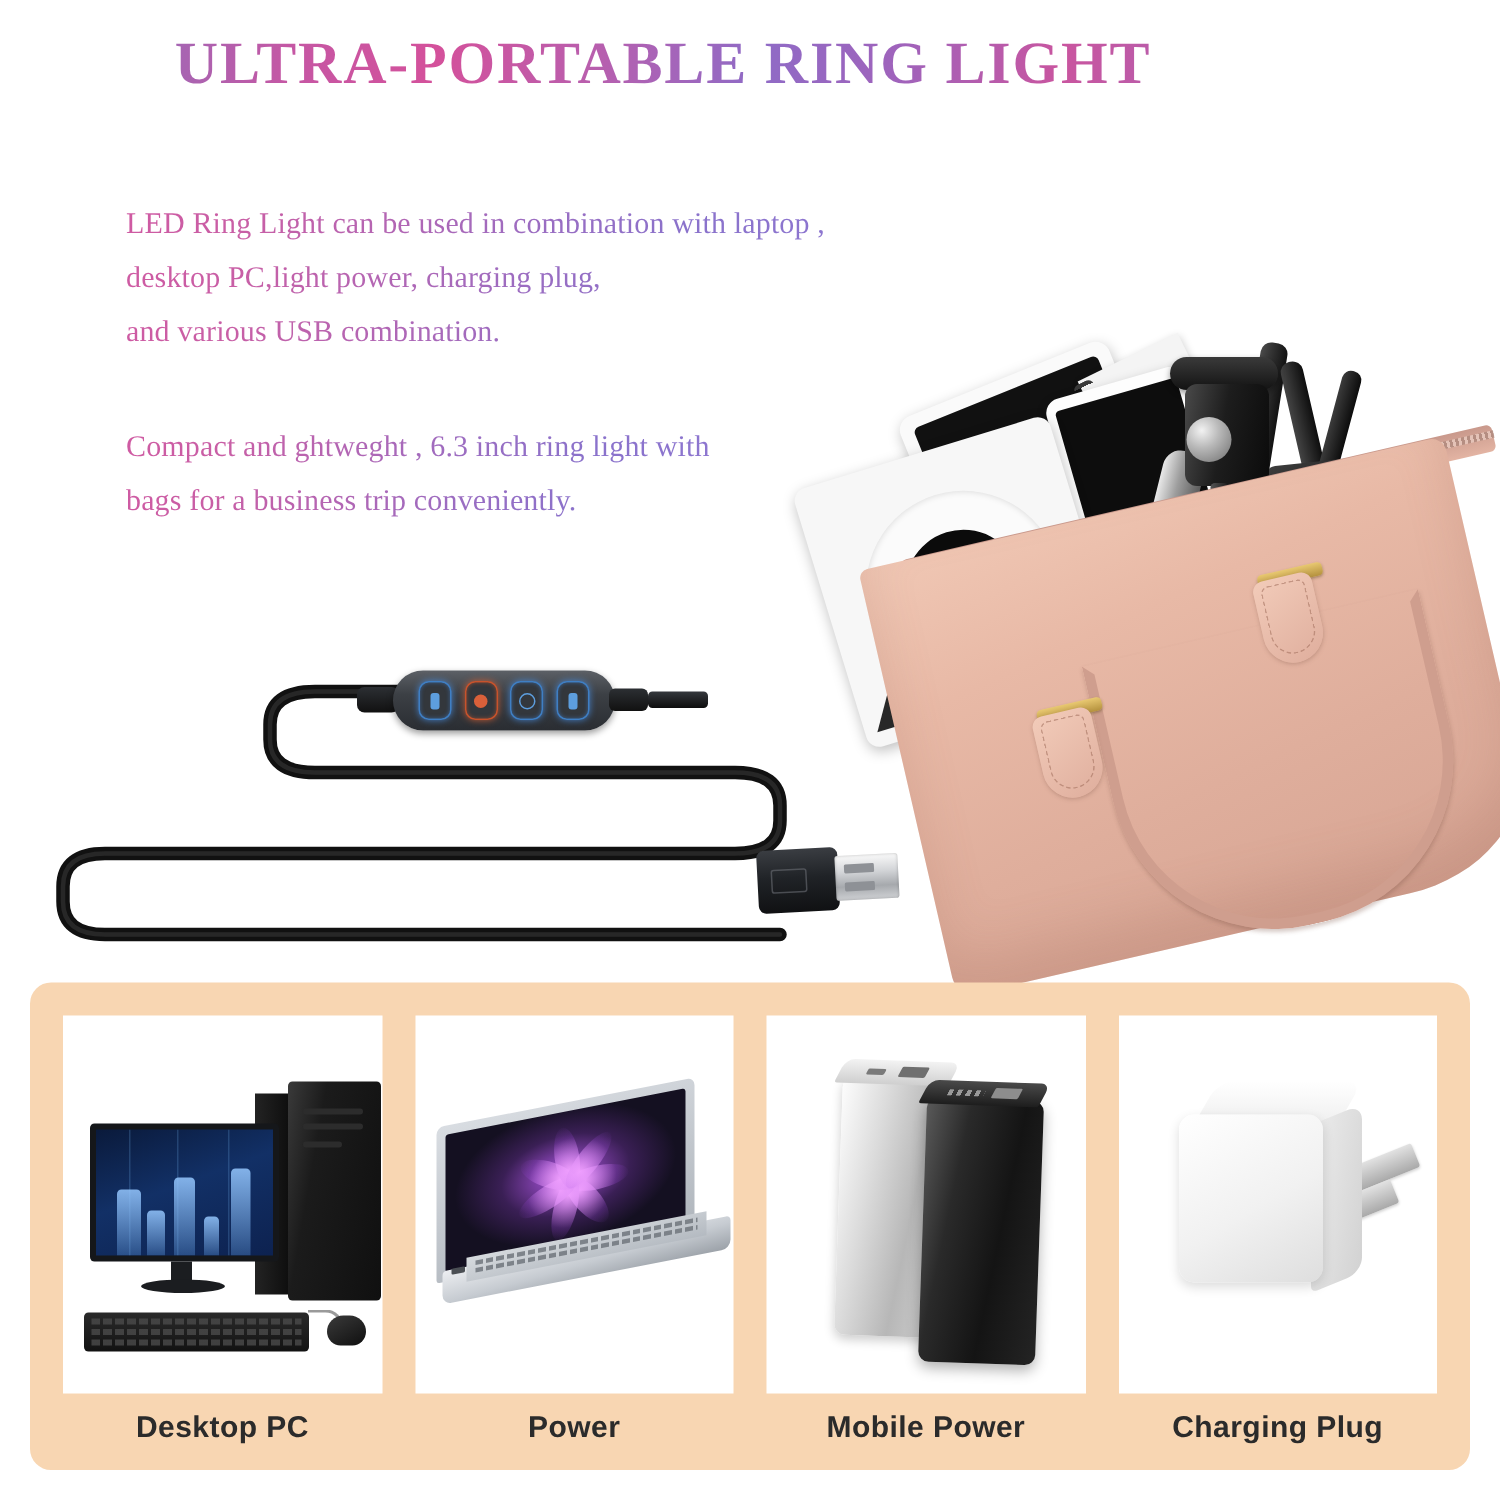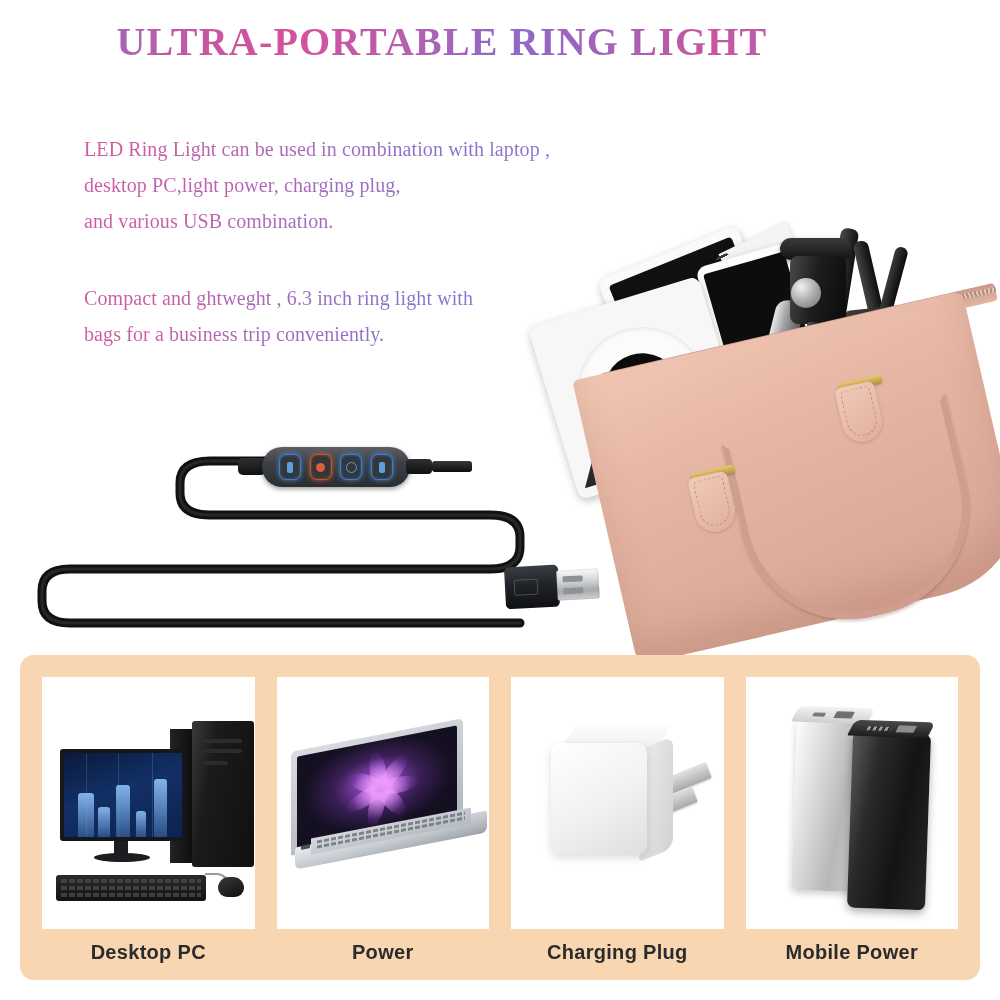--- a/index.html
+++ b/index.html
@@ -837,38 +837,38 @@
         <div class="lrow" style="top:3px"></div>
         <div class="lrow" style="top:8px"></div>
       </div>
       <div class="lap-port"></div>
     </div>
     <div class="device-label">Power</div>
   </div>
 
   <div class="device-col">
     <div class="device-card">
+      <div class="pb pb-silver">
+        <div class="pbtop"></div>
+        <div class="microport"></div>
+        <div class="usbport"></div>
+      </div>
+      <div class="pb pb-black">
+        <div class="pbtop"></div>
+        <div class="leds"></div>
+        <div class="usbport"></div>
+      </div>
+    </div>
+    <div class="device-label">Mobile Power</div>
+  </div>
+
+  <div class="device-col">
+    <div class="device-card">
       <div class="prong p2"></div>
       <div class="prong p1"></div>
       <div class="plug-top"></div>
       <div class="plug-side"></div>
       <div class="plug-face"></div>
     </div>
     <div class="device-label">Charging Plug</div>
   </div>
 
-  <div class="device-col">
-    <div class="device-card">
-      <div class="pb pb-silver">
-        <div class="pbtop"></div>
-        <div class="microport"></div>
-        <div class="usbport"></div>
-      </div>
-      <div class="pb pb-black">
-        <div class="pbtop"></div>
-        <div class="leds"></div>
-        <div class="usbport"></div>
-      </div>
-    </div>
-    <div class="device-label">Mobile Power</div>
-  </div>
-
 </div>
 
 </body></html>

